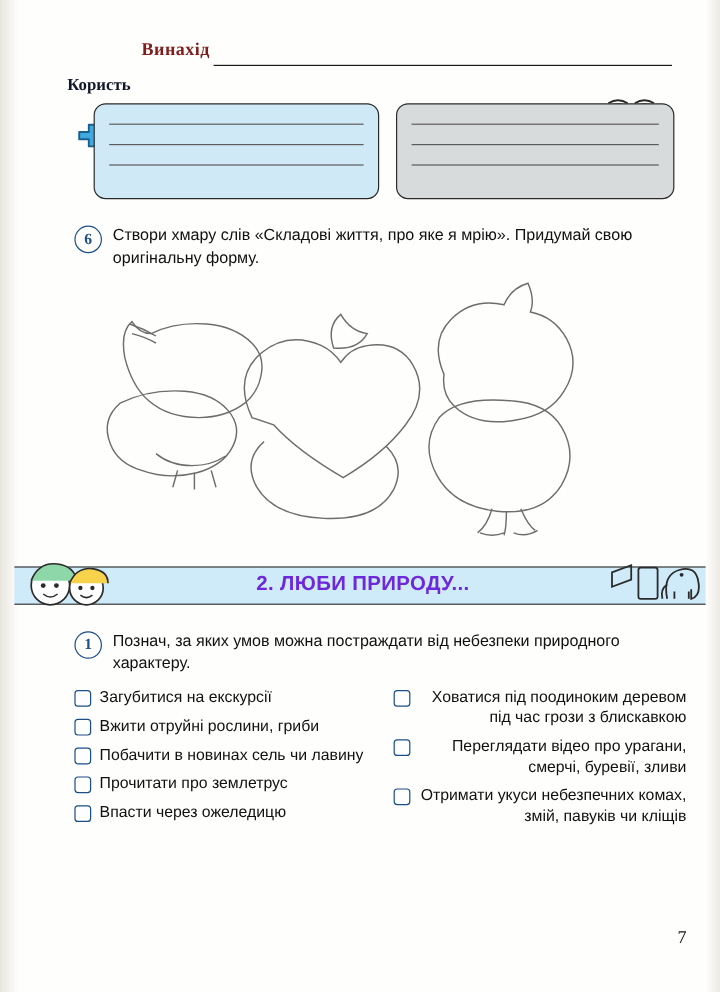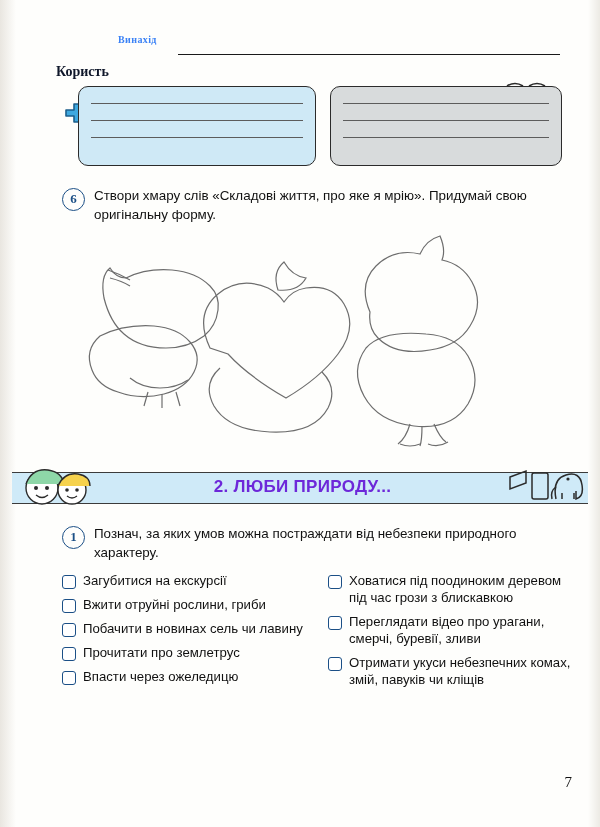--- a/index.html
+++ b/index.html
@@ -44,23 +44,23 @@
     left: 40px;
     top: 34px;
     width: 520px;
     height: 140px;
   }
   .label-vynahid {
     position: absolute;
     left: 78px;
     top: 0px;
     font-family: "Liberation Serif", serif;
-    font-size: 10px;
+    font-size: 15px;
     font-weight: bold;
-    color: #3b82f6;
+    color: #7f1d1d;
     letter-spacing: 0.4px;
   }
   .vynahid-line {
     position: absolute;
     left: 138px;
     top: 20px;
     width: 382px;
     height: 0;
     border-top: 1.6px solid #1a1a1a;
   }
@@ -227,20 +227,21 @@
     width: 470px;
   }
 
   .options {
     position: absolute;
     left: 62px;
     top: 572px;
     width: 510px;
     display: flex;
     gap: 22px;
+    text-align: right;
   }
   .col {
     width: 244px;
   }
   .opt {
     display: flex;
     align-items: flex-start;
     margin-bottom: 7px;
   }
   .checkbox {

